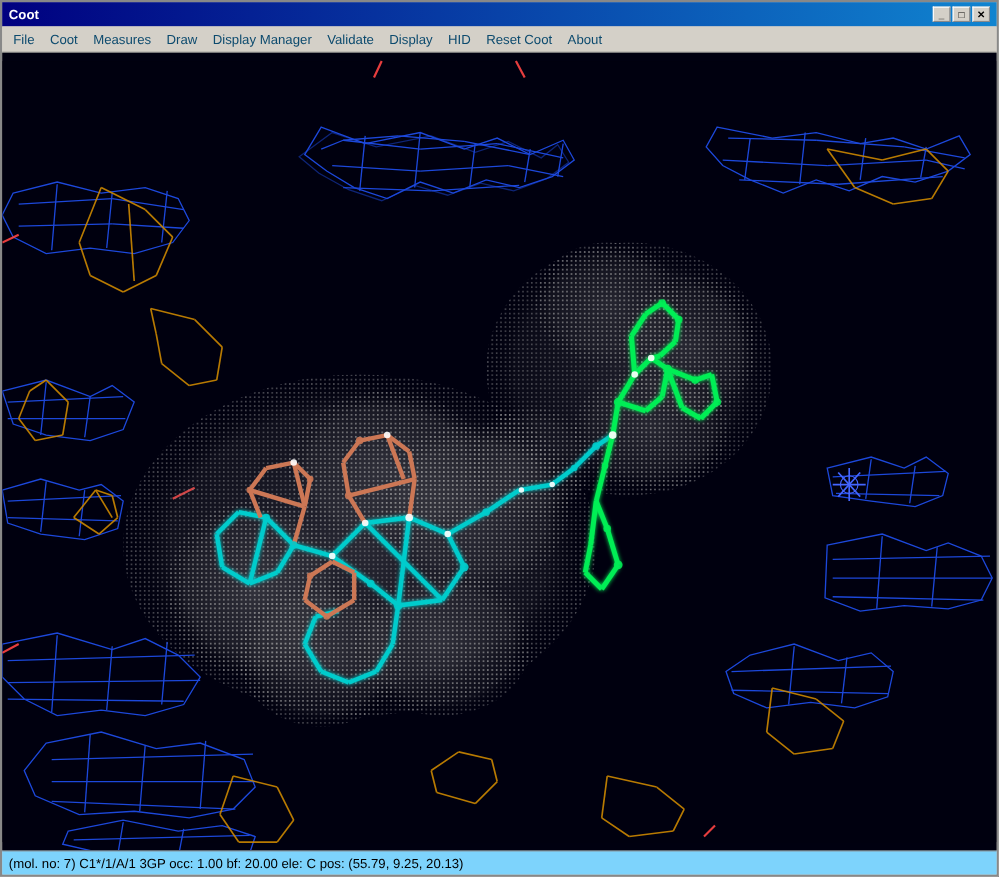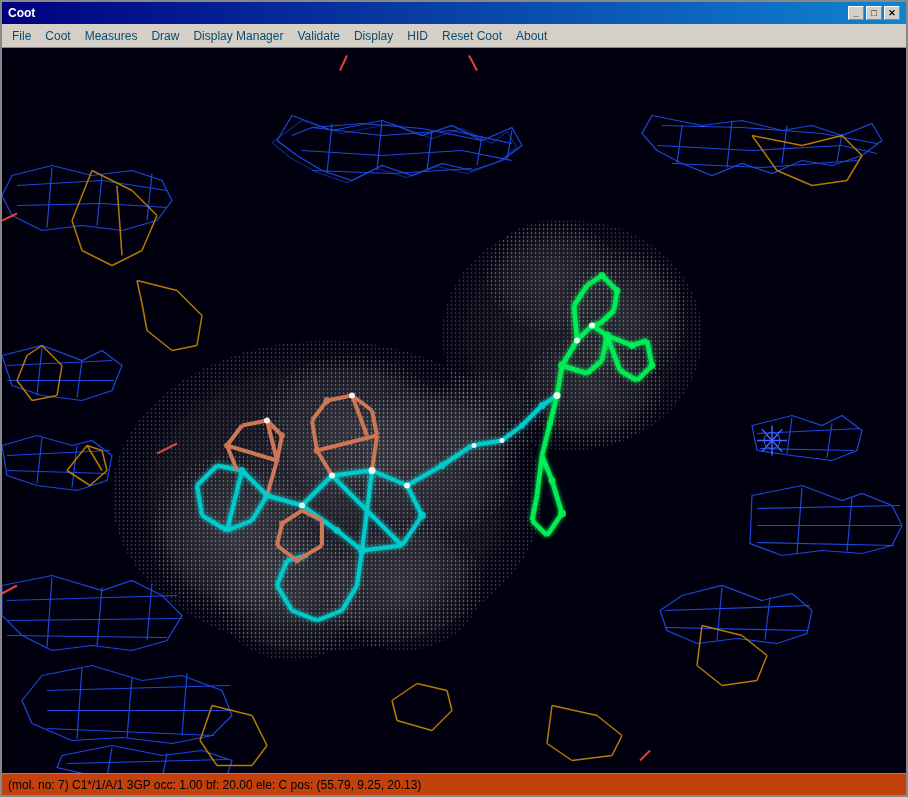--- a/index.html
+++ b/index.html
@@ -69,21 +69,21 @@
       color: #0c4a6e;
       white-space: nowrap;
     }
     .viewport {
       flex: 1;
       background: #000010;
       position: relative;
       overflow: hidden;
     }
     .status-bar {
-      background: #c2410c;
+      background: #7dd3fc;
       border-top: 1px solid #888;
       height: 22px;
       display: flex;
       align-items: center;
       padding: 0 6px;
       flex-shrink: 0;
       font-size: 12px;
       color: #000;
     }
     

